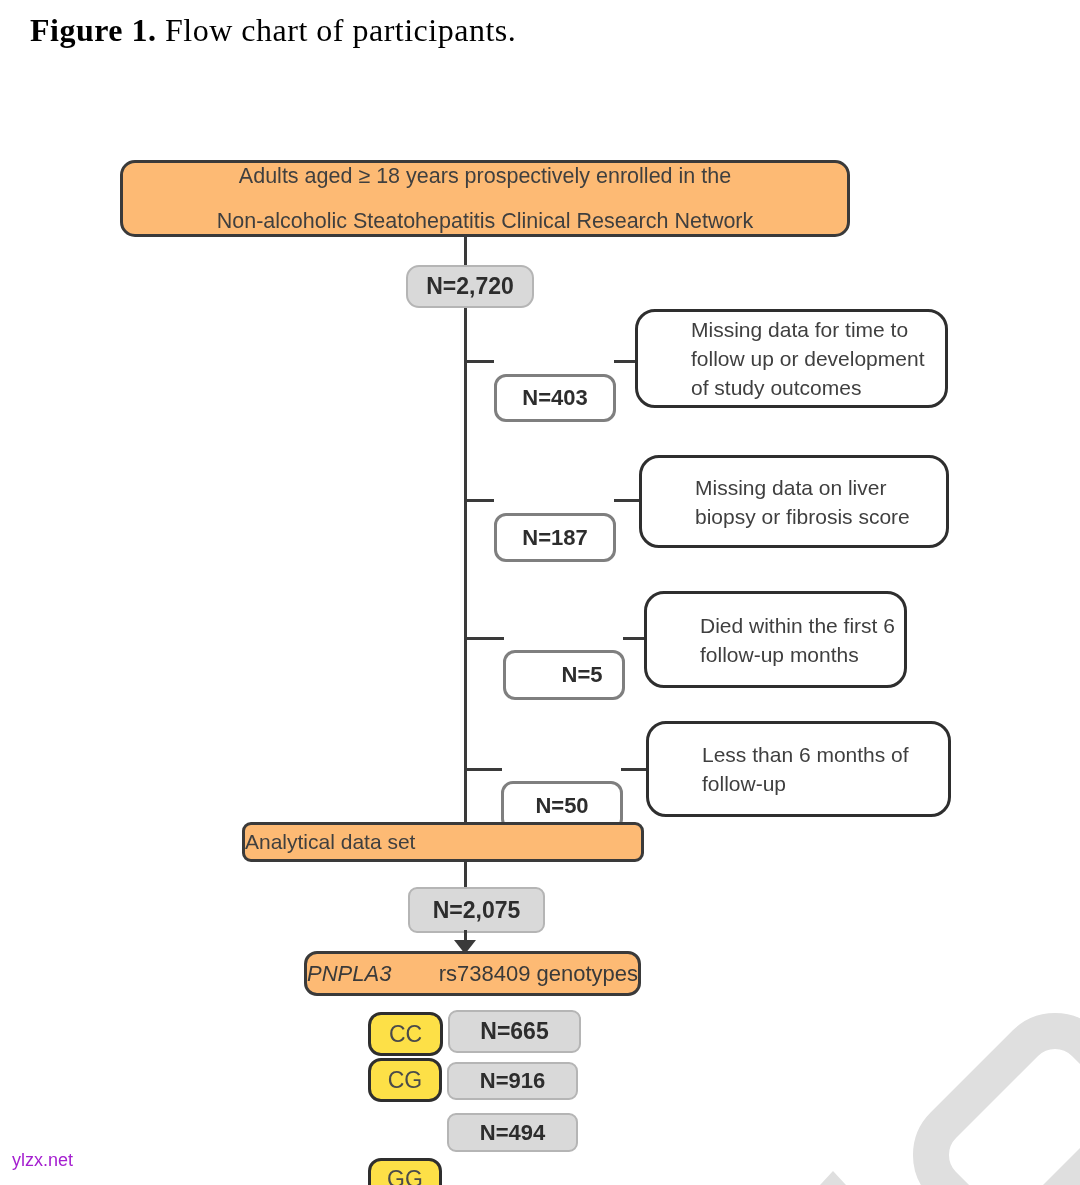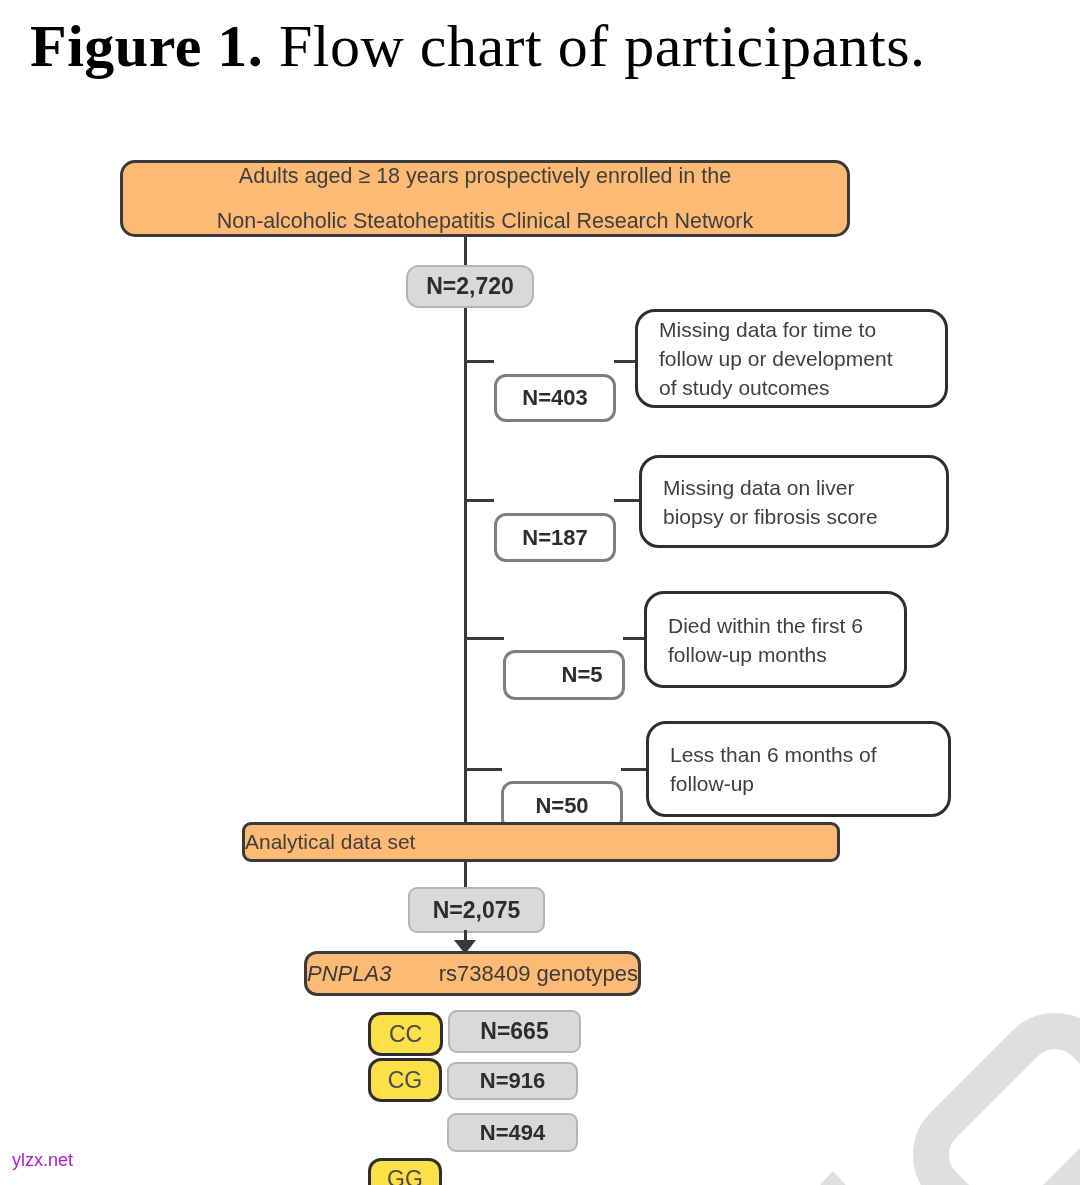--- a/index.html
+++ b/index.html
@@ -12,21 +12,21 @@
     height: 1185px;
     background: #ffffff;
     overflow: hidden;
   }
 
   
   .fig-title {
     position: absolute;
     left: 30px; top: 12px;
     font-family: "Liberation Serif", serif;
-    font-size: 60px;
+    font-size: 32px;
     color: #000000;
     letter-spacing: 0.5px;
     white-space: nowrap;
   }
   .fig-title .bold { font-weight: bold; }
 
   
   .vline, .hline { position: absolute; background: #3a3a3a; }
   .vline { width: 3px; }
   .hline { height: 3px; }
@@ -72,25 +72,26 @@
   }
   .reason-box {
     position: absolute;
     background: #ffffff;
     border: 3.5px solid #2e2e2e;
     border-radius: 20px;
     display: flex; align-items: center;
     font-size: 21px;
     line-height: 29px;
     color: #3f3f3f;
+    padding-left: 32px;
   }
   .reason-box .reason-text { width: 242px; margin-left: 21px; }
 
   .analytical-box {
-    left: 242px; top: 822px; width: 598px; height: 40px;
+    left: 242px; top: 822px; width: 402px; height: 40px;
     border-radius: 9px;
     font-size: 21px;
   }
   .genotype-header-box {
     left: 304px; top: 951px; width: 337px; height: 45px;
     border-radius: 13px;
     font-size: 22px;
     color: #3a3a3a;
   }
   .genotype-header-box .gene { font-style: italic; }

